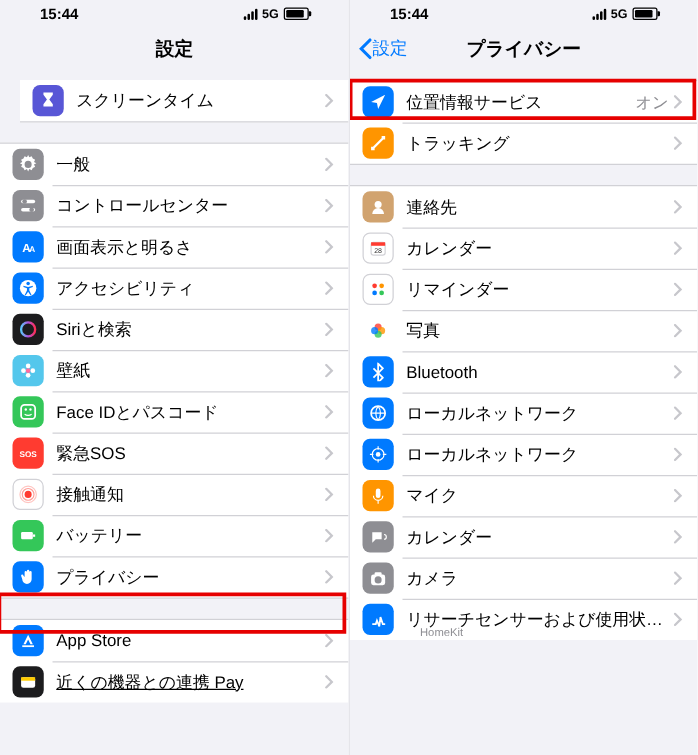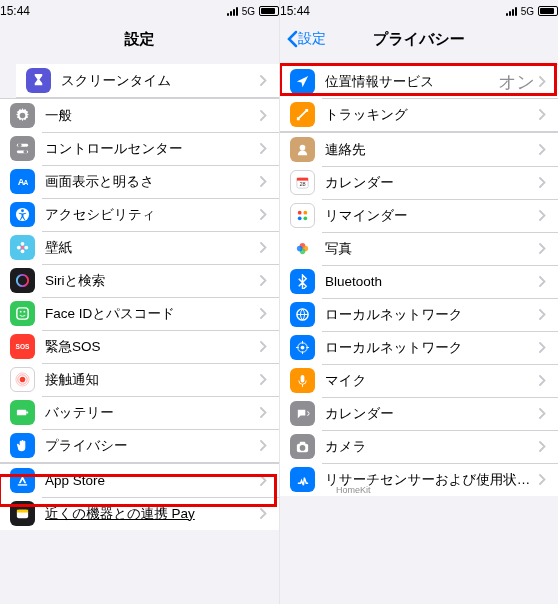--- a/index.html
+++ b/index.html
@@ -1,39 +1,39 @@
 <!DOCTYPE html>
 <html><head>
   <meta charset="utf-8">
   <style>
     * { margin: 0; padding: 0; box-sizing: border-box; -webkit-font-smoothing: antialiased; }
     body { font-family: -apple-system, "SF Pro Text", "Hiragino Sans", sans-serif; background: #fff; width: 558px; height: 604px; display: flex; }
     .phone { width: 279px; height: 604px; background: #f2f2f7; display: flex; flex-direction: column; overflow: hidden; position: relative; }
     .phone + .phone { border-left: 1px solid #e5e5ea; }
-    .status-bar { height: 22px; display: flex; align-items: center; justify-content: space-between; padding: 0 0; font-size: 12px; font-weight: 400; color: #000; }
+    .status-bar { height: 22px; display: flex; align-items: center; justify-content: space-between; padding: 0 32px; font-size: 12px; font-weight: 700; color: #000; }
     .status-right { display: flex; align-items: center; gap: 4px; font-size: 10px; }
     .signal { display: flex; align-items: flex-end; gap: 1px; }
     .signal span { width: 2px; background: #000; border-radius: 1px; }
     .signal span:nth-child(1){height:3px}.signal span:nth-child(2){height:5px}.signal span:nth-child(3){height:7px}.signal span:nth-child(4){height:9px}
     .battery { width: 20px; height: 10px; border: 1px solid #000; border-radius: 2px; position: relative; }
     .battery::after { content:''; position:absolute; right:-3px; top:2px; width:2px; height:4px; background:#000; border-radius:0 1px 1px 0; }
     .battery-fill { position:absolute; left:1px; top:1px; bottom:1px; width:80%; background:#000; border-radius:1px; }
     .nav { height: 34px; display: flex; align-items: center; justify-content: center; position: relative; padding: 0 10px; }
     .nav-title { font-size: 15px; font-weight: 600; }
     .nav-back { position: absolute; left: 6px; display: flex; align-items: center; color: #007aff; font-size: 14px; cursor: pointer; }
     .nav-back svg { width: 12px; height: 18px; }
     .content { flex: 1; overflow-y: hidden; }
-    .group { background: #fff; border-top: 0.5px solid #d1d1d6; border-bottom: 0.5px solid #d1d1d6; margin-top: 0; }
+    .group { background: #fff; border-top: 0.5px solid #d1d1d6; border-bottom: 0.5px solid #d1d1d6; margin-top: 16px; }
     .group:first-child { margin-top: 8px; }
     .row { display: flex; align-items: center; min-height: 33px; padding: 3px 12px 3px 10px; position: relative; cursor: pointer; }
     .row + .row::before { content:''; position:absolute; left:42px; right:0; top:0; height:0.5px; background:#d1d1d6; }
     .icon-box { width: 25px; height: 25px; border-radius: 6px; display: flex; align-items: center; justify-content: center; margin-right: 10px; flex-shrink: 0; }
     .icon-box svg { width: 15px; height: 15px; }
     .row-label { flex: 1; font-size: 13.5px; color: #000; }
-    .row-value { font-size: 18px; color: #8e8e93; margin-right: 4px; }
+    .row-value { font-size: 13px; color: #8e8e93; margin-right: 4px; }
     .chev { color: #c7c7cc; }
     .chev svg { width: 7px; height: 11px; display: block; }
     .hl { position: absolute; border: 3px solid #e60000; pointer-events: none; z-index: 10; }
     .partial-top { border-top: none; margin-top: 0; margin-left: 16px; }
     .partial-bottom { border-bottom: none; }
     .subtext { font-size: 9px; color: #8e8e93; position:absolute; bottom:1px; left:56px; }
     .truncate { white-space: nowrap; overflow: hidden; text-overflow: ellipsis; }
   </style>
 </head>
 <body>
@@ -136,52 +136,52 @@
     <span class="row-label" style="">アクセシビリティ</span>
 
     <span class="chev">
             <svg viewBox="0 0 7 11">
               <path d="M1 1l4.5 4.5L1 10" stroke="currentColor" stroke-width="1.8" fill="none" stroke-linecap="round"></path>
             </svg>
           </span>
 
   </div>
         <div class="row">
-    <div class="icon-box" style="background:#54c7ec;">
-            <svg viewBox="0 0 16 16">
-              <circle cx="8" cy="8" r="2" fill="#ff6b9d"></circle>
-              <circle cx="8" cy="4" r="2" fill="#fff"></circle>
-              <circle cx="8" cy="12" r="2" fill="#fff"></circle>
-              <circle cx="4" cy="8" r="2" fill="#fff"></circle>
-              <circle cx="12" cy="8" r="2" fill="#fff"></circle>
-            </svg>
-          </div>
-    <span class="row-label" style="">壁紙</span>
-
-    <span class="chev">
-            <svg viewBox="0 0 7 11">
-              <path d="M1 1l4.5 4.5L1 10" stroke="currentColor" stroke-width="1.8" fill="none" stroke-linecap="round"></path>
-            </svg>
-          </span>
-
-  </div>
-        <div class="row">
     <div class="icon-box" style="background:#1c1c1e;">
             <svg viewBox="0 0 16 16">
               <circle cx="8" cy="8" r="6" fill="none" stroke="url(#sg)" stroke-width="2"></circle>
               <defs>
                 <linearGradient id="sg">
                   <stop offset="0" stop-color="#5ac8fa"></stop>
                   <stop offset="50%" stop-color="#af52de"></stop>
                   <stop offset="100%" stop-color="#ff2d55"></stop>
                 </linearGradient>
               </defs>
             </svg>
           </div>
     <span class="row-label" style="">Siriと検索</span>
+
+    <span class="chev">
+            <svg viewBox="0 0 7 11">
+              <path d="M1 1l4.5 4.5L1 10" stroke="currentColor" stroke-width="1.8" fill="none" stroke-linecap="round"></path>
+            </svg>
+          </span>
+
+  </div>
+        <div class="row">
+    <div class="icon-box" style="background:#54c7ec;">
+            <svg viewBox="0 0 16 16">
+              <circle cx="8" cy="8" r="2" fill="#ff6b9d"></circle>
+              <circle cx="8" cy="4" r="2" fill="#fff"></circle>
+              <circle cx="8" cy="12" r="2" fill="#fff"></circle>
+              <circle cx="4" cy="8" r="2" fill="#fff"></circle>
+              <circle cx="12" cy="8" r="2" fill="#fff"></circle>
+            </svg>
+          </div>
+    <span class="row-label" style="">壁紙</span>
 
     <span class="chev">
             <svg viewBox="0 0 7 11">
               <path d="M1 1l4.5 4.5L1 10" stroke="currentColor" stroke-width="1.8" fill="none" stroke-linecap="round"></path>
             </svg>
           </span>
 
   </div>
         <div class="row">
     <div class="icon-box" style="background:#34c759;">

